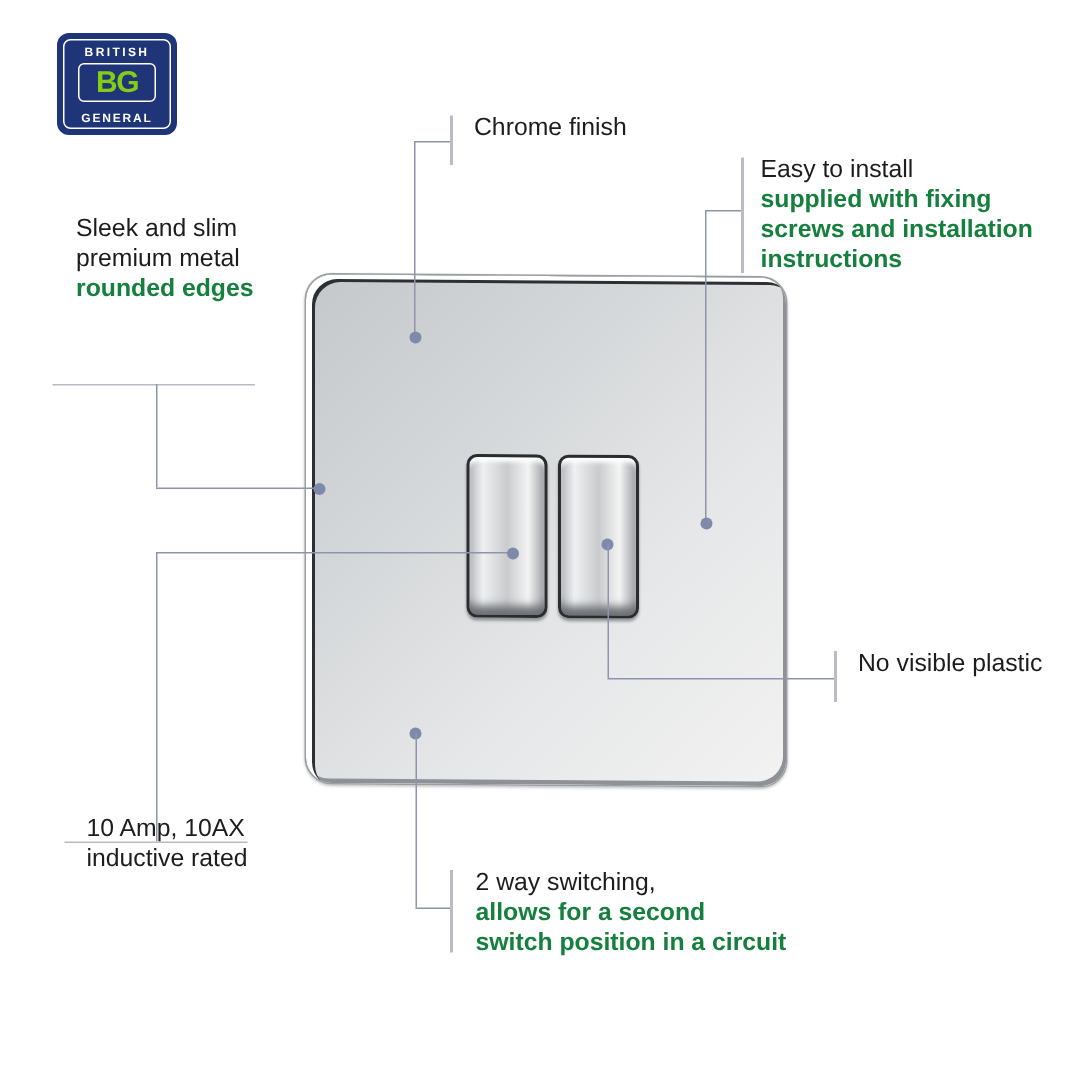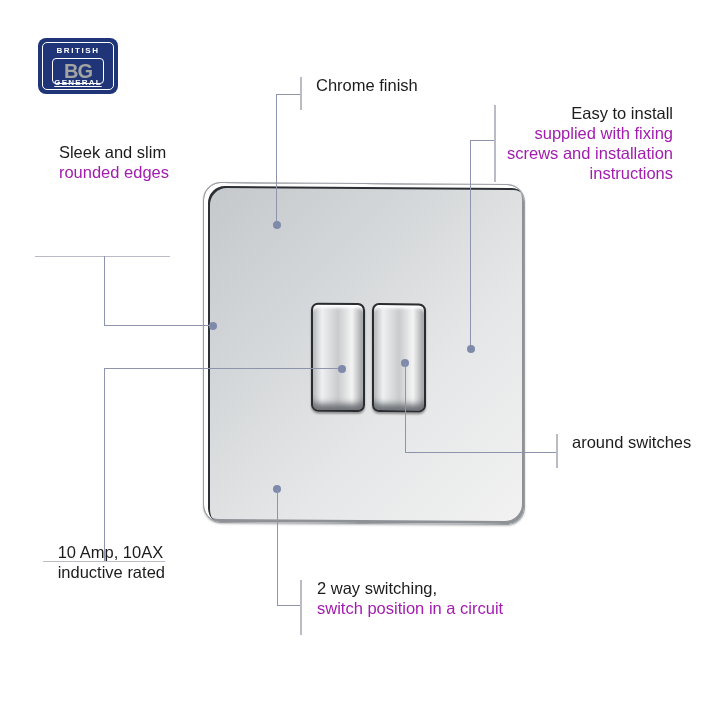--- a/index.html
+++ b/index.html
@@ -1,26 +1,26 @@
 <!DOCTYPE html>
 <html><head>
 <meta charset="utf-8">
 <style>
   html,body{margin:0;padding:0;}
   body{width:720px;height:720px;background:#ffffff;position:relative;overflow:hidden;font-family:"Liberation Sans",sans-serif;}
   .abs{position:absolute;}
   
-  .logo{left:38px;top:38px;width:80px;height:56px;background:#1f3577;border-radius:8px;box-sizing:border-box;}
+  .logo{left:38px;top:22px;width:80px;height:68px;background:#1f3577;border-radius:8px;box-sizing:border-box;}
   .logo-inner{position:absolute;left:4px;top:4px;right:4px;bottom:4px;border:1.5px solid #fff;border-radius:5px;}
   .logo-top{position:absolute;left:0;right:0;top:3px;text-align:center;color:#fff;font-size:8px;letter-spacing:1.6px;font-weight:bold;}
-  .logo-mid{position:absolute;left:9px;right:9px;top:15px;height:24px;border:1.5px solid #fff;border-radius:4px;text-align:center;color:#a3a3a3;font-size:20px;font-weight:bold;line-height:24px;letter-spacing:-1px;}
-  .logo-bot{position:absolute;left:0;right:0;bottom:2px;text-align:center;color:#fff;font-size:8px;letter-spacing:1.2px;font-weight:bold;text-decoration:underline;}
+  .logo-mid{position:absolute;left:9px;right:9px;top:15px;height:24px;border:1.5px solid #fff;border-radius:4px;text-align:center;color:#84cc16;font-size:20px;font-weight:bold;line-height:24px;letter-spacing:-1px;}
+  .logo-bot{position:absolute;left:0;right:0;bottom:2px;text-align:center;color:#fff;font-size:8px;letter-spacing:1.2px;font-weight:bold;}
   
   .t{font-size:16.5px;line-height:20px;color:#1c1c1c;}
-  .b{font-weight:normal;color:#a21caf;}
+  .b{font-weight:bold;color:#15803d;}
   .right{text-align:left;}
   
   .ln{position:absolute;background:#8d94ab;}
   .bar{position:absolute;background:#b9bcc6;width:1.5px;}
   .dot{position:absolute;width:8px;height:8px;border-radius:50%;background:#7f8aab;margin:-4px 0 0 -4px;}
   
   .plate{left:203px;top:183px;width:322px;height:341px;border-radius:18px;
     background:linear-gradient(135deg,#c5c8cb 0%,#d5d8da 35%,#e6e7e8 65%,#f2f2f2 100%);
     box-shadow:inset 4px 3px 0 #ffffff,inset 6px 5px 0 #2c2f33,inset -2px -3px 0 #8e9297,0 1px 2px rgba(0,0,0,.25);
     border:1.5px solid #9a9ea3;box-sizing:border-box;transform:skewY(0.4deg);}
@@ -72,37 +72,39 @@
 
 <div class="dot" style="left:277px;top:489px;"></div>
 <div class="ln" style="left:277px;top:489px;width:1px;height:116px;"></div>
 <div class="ln" style="left:277px;top:605px;width:23px;height:1px;"></div>
 <div class="bar" style="left:300px;top:580px;height:55px;"></div>
 
 <div class="abs t" style="left:316px;top:75px;">
   <div>Chrome finish</div>
 </div>
 
-<div class="abs t" style="left:507px;top:103px;text-align:right;">
+<div class="abs t" style="left:507px;top:103px;">
   <div>Easy to install</div>
   <div class="b">supplied with fixing</div>
   <div class="b">screws and installation</div>
   <div class="b">instructions</div>
 </div>
 
 <div class="abs t right" style="right:551px;top:142px;">
   <div>Sleek and slim</div>
+  <div>premium metal</div>
   <div class="b">rounded edges</div>
 </div>
 
 <div class="abs t" style="left:572px;top:432px;">
-  <div>around switches</div>
+  <div>No visible plastic</div>
 </div>
 
 <div class="abs t right" style="right:555px;top:542px;">
   <div>10 Amp, 10AX</div>
   <div>inductive rated</div>
 </div>
 
 <div class="abs t" style="left:317px;top:578px;">
   <div>2 way switching,</div>
+  <div class="b">allows for a second</div>
   <div class="b">switch position in a circuit</div>
 </div>
 
 </body></html>

